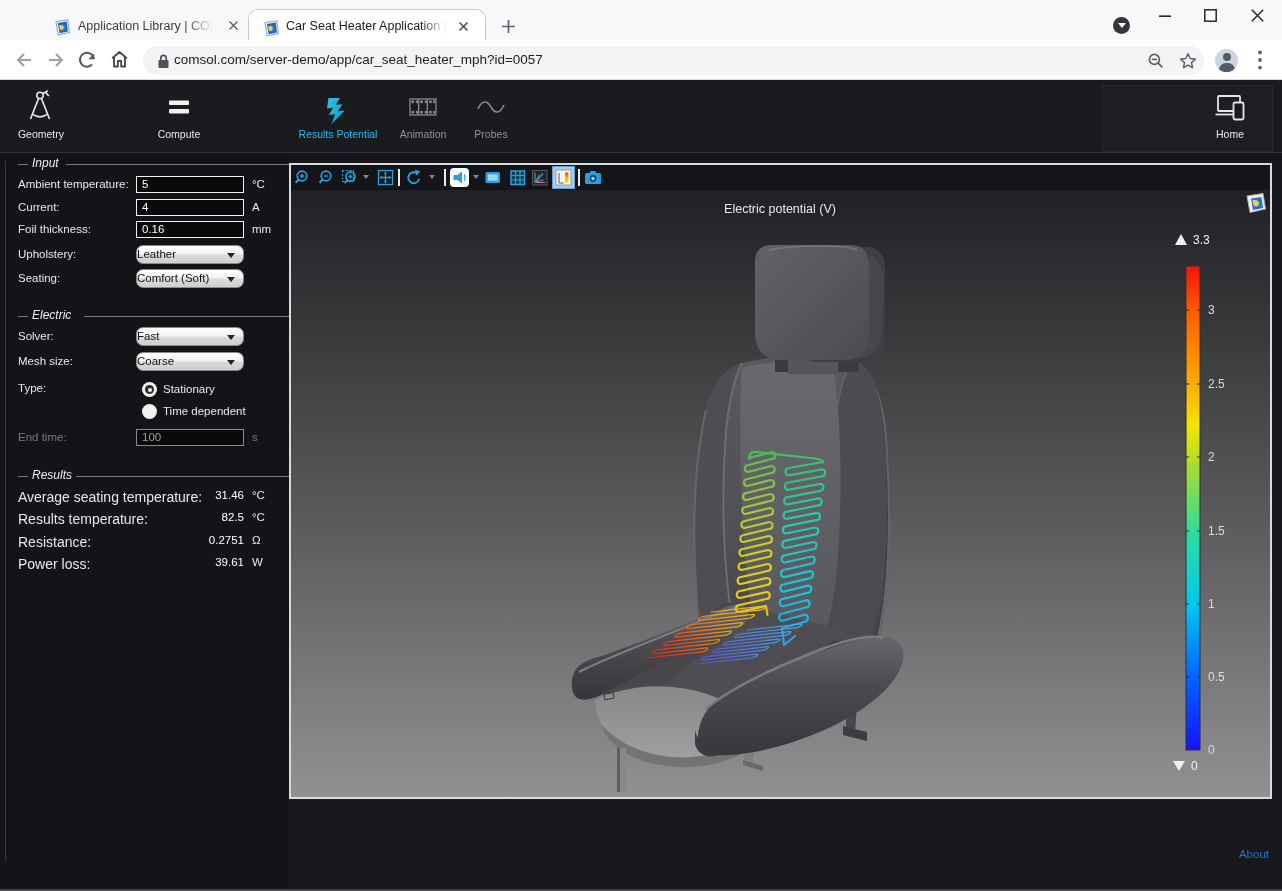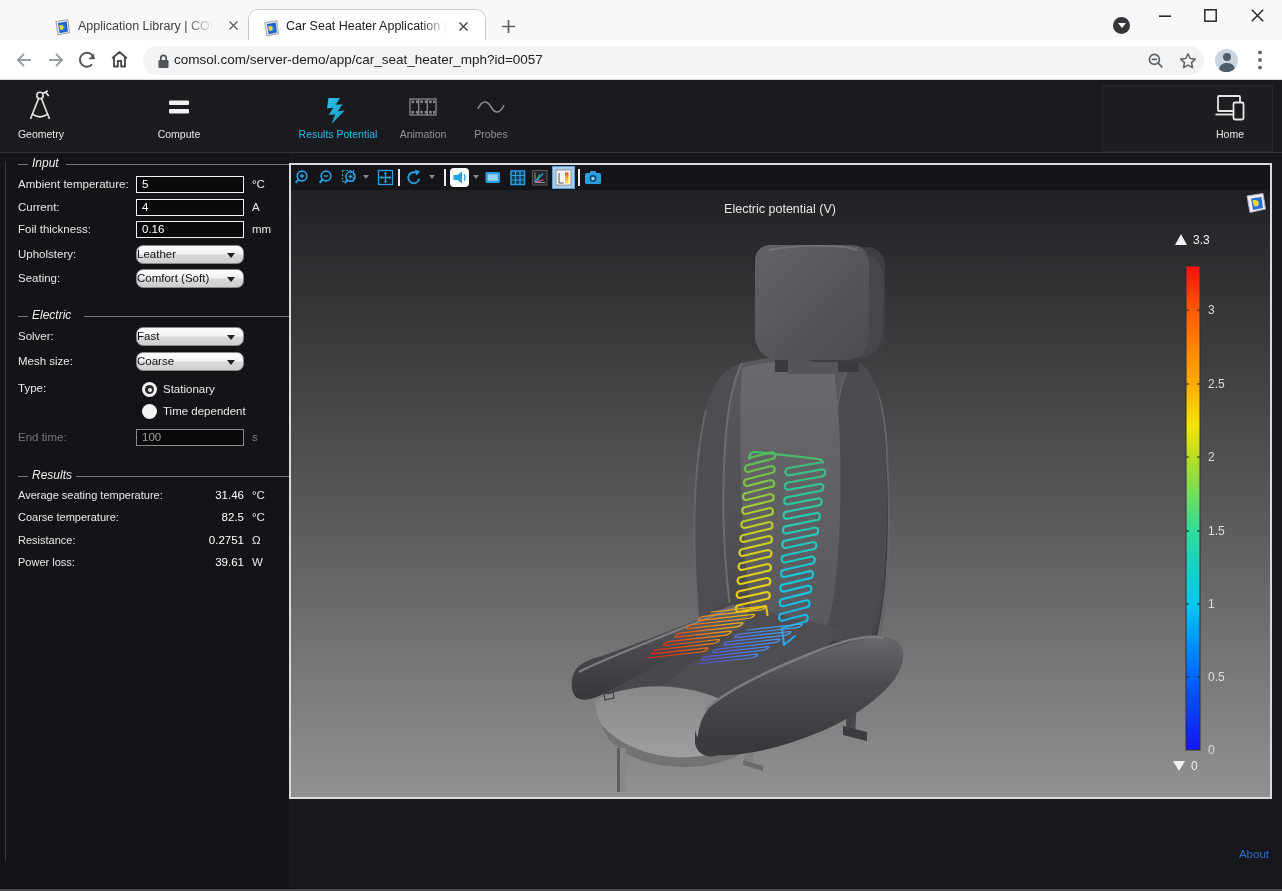--- a/index.html
+++ b/index.html
@@ -16,21 +16,21 @@
 #panel .vline{position:absolute;left:5px;top:8px;width:1px;height:700px;background:#3a3b3e;}
 .legend{position:absolute;left:12px;width:284px;height:12px;font-style:italic;}
 .legend .dash{position:absolute;left:6px;top:6px;width:10px;height:1px;background:#77787b;}
 .legend .txt{position:absolute;left:20px;top:-2px;color:#ececec;font-size:12px;}
 .legend .line{position:absolute;top:6px;height:1px;background:#77787b;right:5px;}
 .flabel{position:absolute;left:18px;color:#e8e8e8;font-size:11.5px;white-space:nowrap;}
 .funit{position:absolute;left:252px;color:#e8e8e8;font-size:11.5px;}
 .tbox{position:absolute;left:136px;width:108px;height:17px;background:#0a0a0c;border:1px solid #f2f2f2;color:#fff;font-size:11.5px;line-height:15px;padding-left:5px;}
 .dd{position:absolute;left:136px;width:108px;height:19px;border-radius:7px;background:linear-gradient(180deg,#ffffff 0%,#f2f2f2 45%,#d9d9d9 55%,#cfcfcf 100%);border:1px solid #8a8a8a;color:#111;font-size:11.5px;line-height:17px;}
 .dd .arr{position:absolute;right:8px;top:7px;width:0;height:0;border-left:4px solid transparent;border-right:4px solid transparent;border-top:5px solid #222;}
-.rrow{position:absolute;color:#e8e8e8;font-size:11px;}
+.rrow{position:absolute;color:#e8e8e8;font-size:14px;}
 .rval{position:absolute;width:110px;text-align:right;color:#fff;font-size:11.5px;}
 #gpanel{position:absolute;left:289px;top:83px;width:983px;height:636px;border:2px solid #d9dadb;background:#141518;}
 #gtoolbar{position:absolute;left:0;top:0;width:979px;height:25px;background:#141518;}
 #plot{position:absolute;left:0;top:25px;}
 #about{position:absolute;right:13px;top:768px;color:#2a6fd2;font-size:11.5px;}
 </style></head><body>
 
 <div id="tabstrip">
   <div class="abs" style="left:40px;top:8px;width:208px;height:32px;">
     <svg class="abs" style="left:14px;top:11px;transform:rotate(-5deg)" width="17" height="17" viewBox="0 0 17 17">
@@ -230,21 +230,21 @@
       <div class="tbox" style="top:276px;border-color:#8a8b8d;color:#9a9da0;">100</div>
       <div class="funit" style="top:278px;color:#76797d;">s</div>
       <div class="legend" style="top:317px">
         <div class="dash"></div>
         <div class="txt">Results</div>
         <div class="line" style="left:64px"></div>
       </div>
       <div class="rrow" style="left:18px;top:336px">Average seating temperature:</div>
       <div class="rval" style="left:134px;top:336px">31.46</div>
       <div class="funit" style="top:336px">°C</div>
-      <div class="rrow" style="left:18px;top:358px">Coarse temperature:</div>
+      <div class="rrow" style="left:18px;top:358px">Results temperature:</div>
       <div class="rval" style="left:134px;top:358px">82.5</div>
       <div class="funit" style="top:358px">°C</div>
       <div class="rrow" style="left:18px;top:381px">Resistance:</div>
       <div class="rval" style="left:134px;top:381px">0.2751</div>
       <div class="funit" style="top:381px">Ω</div>
       <div class="rrow" style="left:18px;top:403px">Power loss:</div>
       <div class="rval" style="left:134px;top:403px">39.61</div>
       <div class="funit" style="top:403px">W</div>
     </div>
     <div id="gpanel">

